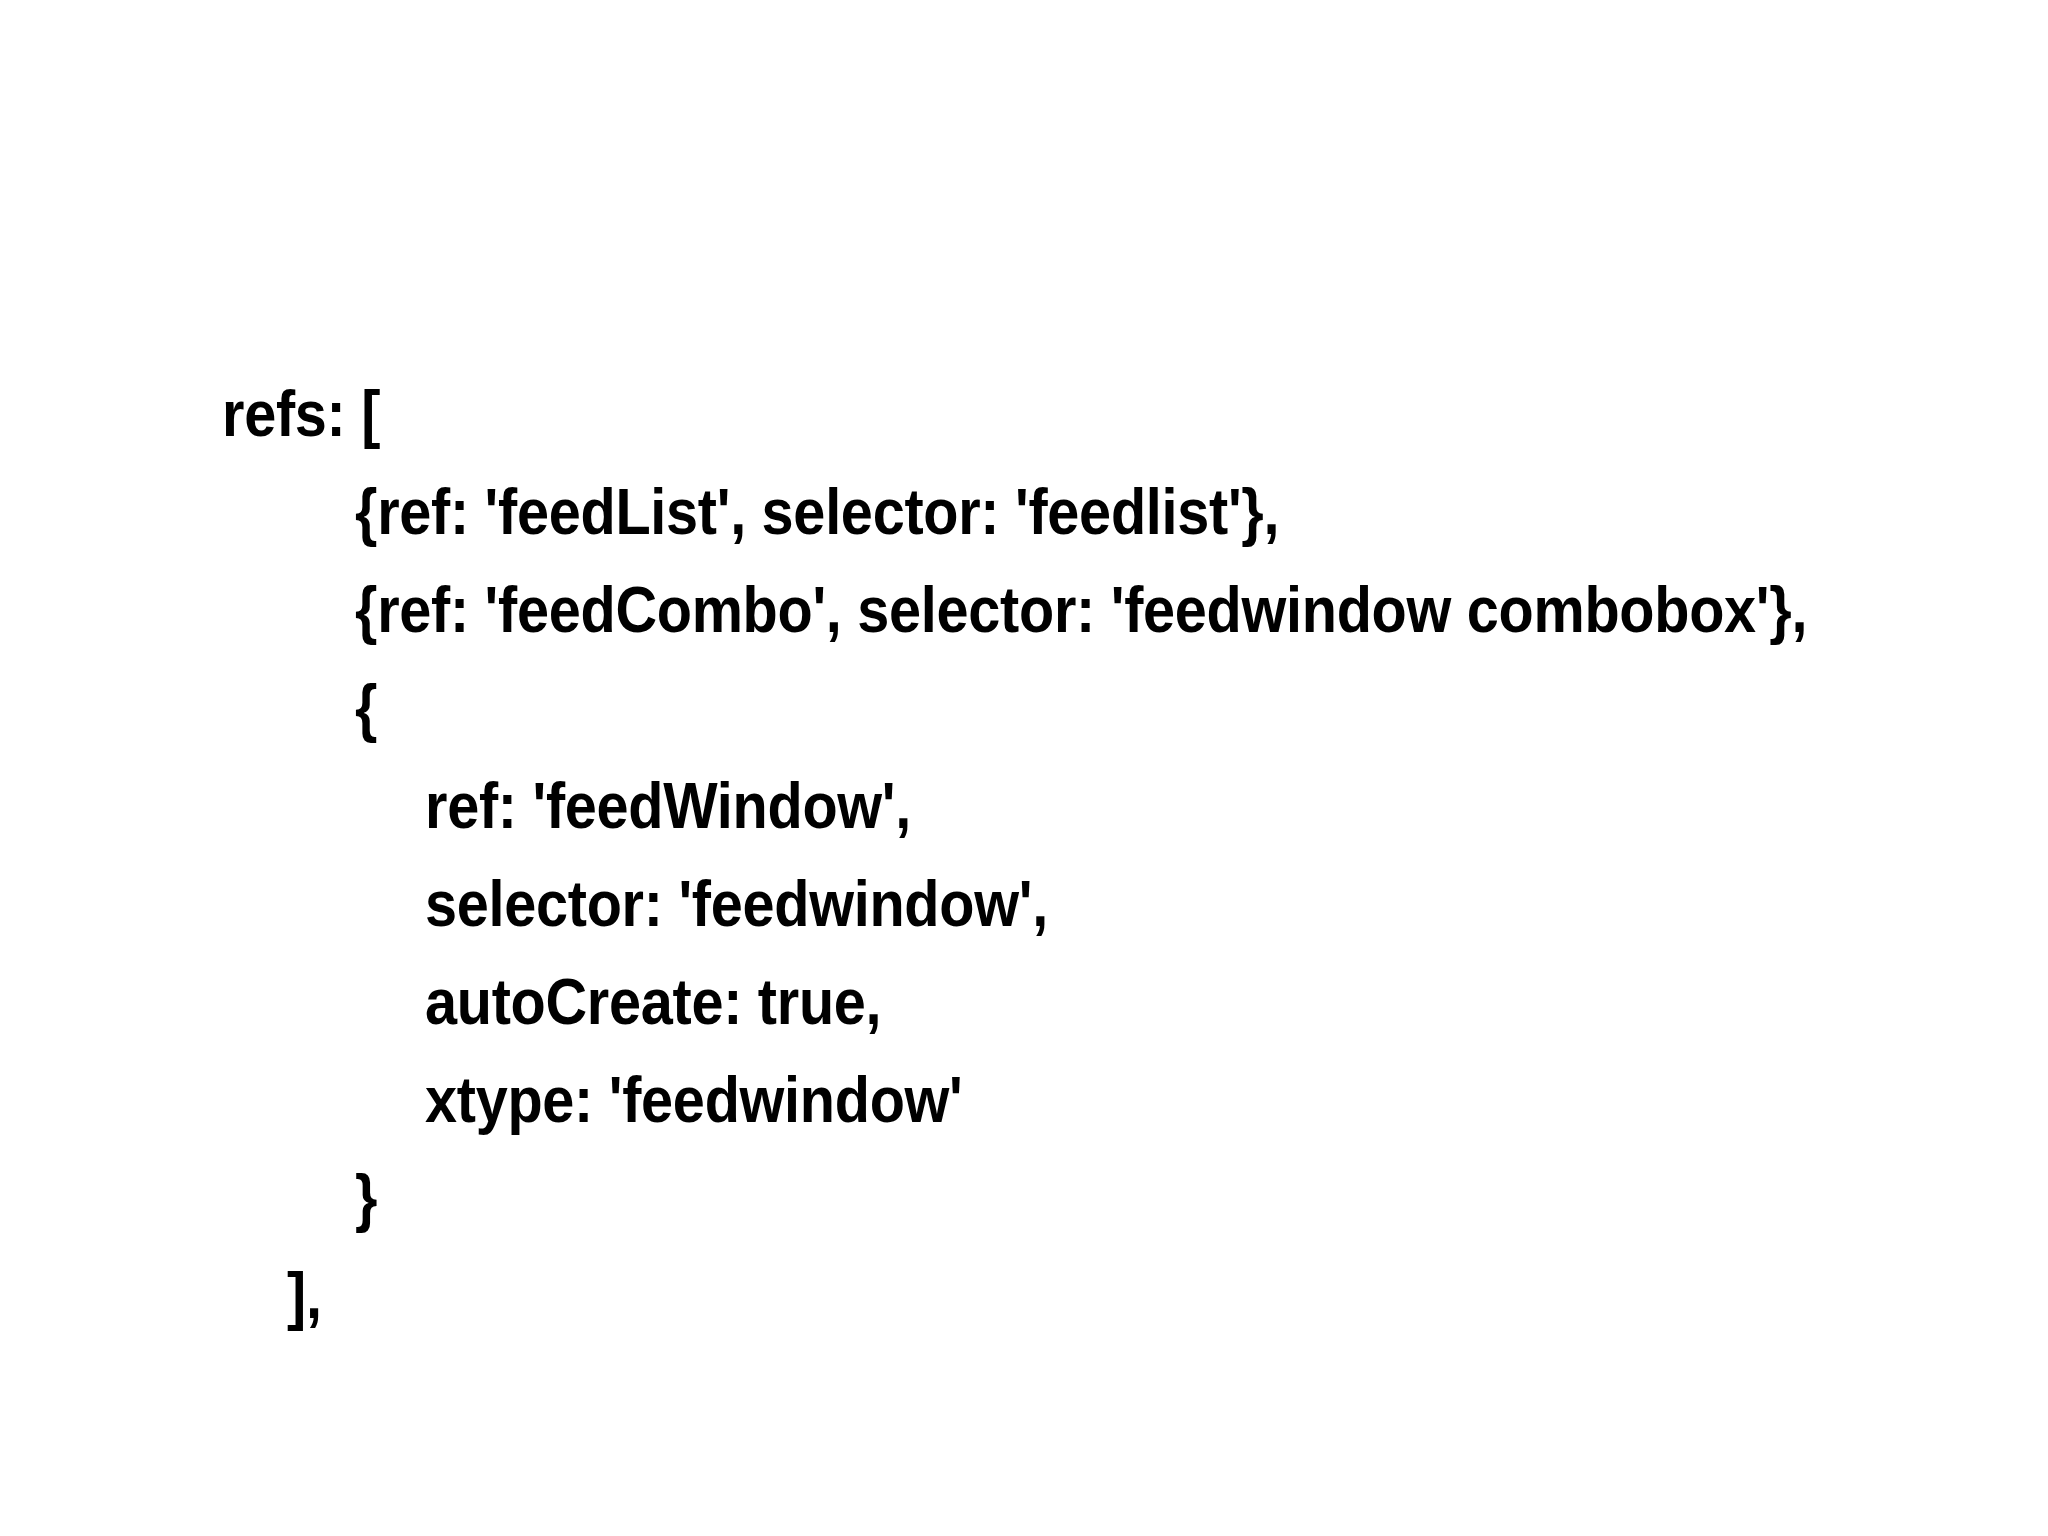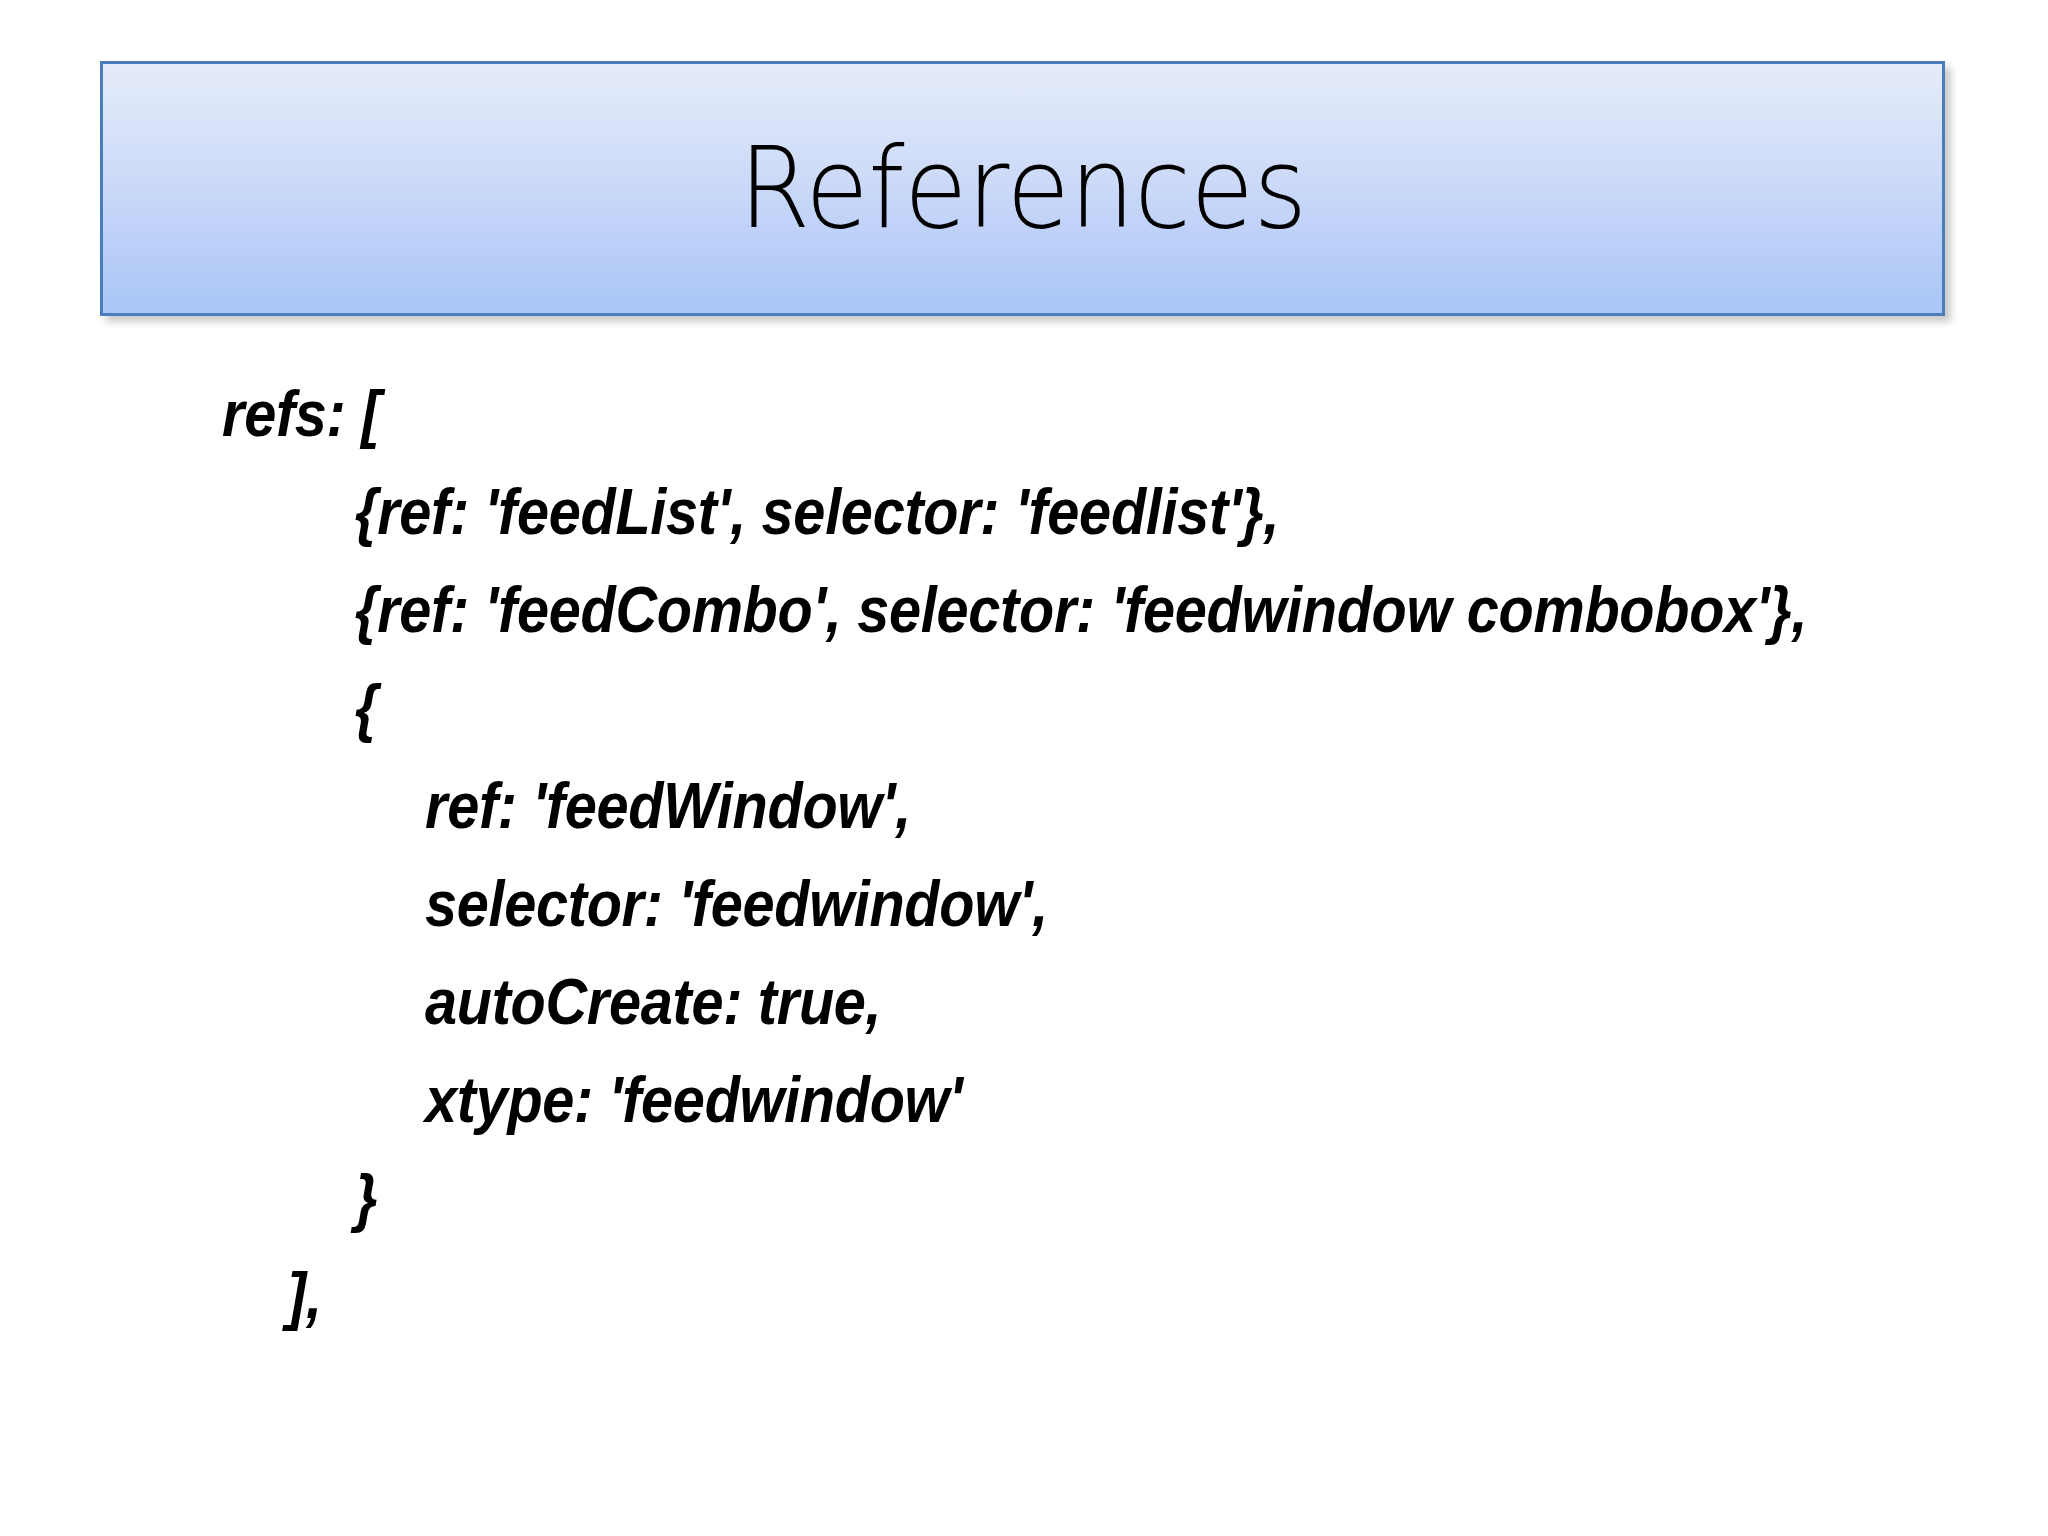--- a/index.html
+++ b/index.html
@@ -54,21 +54,20 @@
     transform-origin: center;
   }
 
   
   .body-box {
     position: absolute;
     left: 0px;
     top: 358px;
     width: 1712px;
     height: 1110px;
-    font-style: italic;
   }
 
   .code-line {
     position: absolute;
     font-family: "Liberation Sans", sans-serif;
     font-weight: bold;
     font-size: 64px;
     line-height: 64px;
     color: #000000;
     white-space: pre;
@@ -81,23 +80,20 @@
   .ind0 { left: 222px; }
   .ind1 { left: 355px; }
   .ind2 { left: 425px; }
   .ind3 { left: 287px; }
 </style>
 </head>
 <body>
 
 <div class="slide">
 
-  <div class="title-box">
-    <div class="title-text">References</div>
-  </div>
 
   <div class="body-box">
     <div class="code-line ind0" style="top:24px;">refs: [</div>
     <div class="code-line ind1" style="top:122px;">{ref: 'feedList', selector: 'feedlist'},</div>
     <div class="code-line ind1" style="top:220px;">{ref: 'feedCombo', selector: 'feedwindow combobox'},</div>
     <div class="code-line ind1" style="top:318px;">{</div>
     <div class="code-line ind2" style="top:416px;">ref: 'feedWindow',</div>
     <div class="code-line ind2" style="top:514px;">selector: 'feedwindow',</div>
     <div class="code-line ind2" style="top:612px;">autoCreate: true,</div>
     <div class="code-line ind2" style="top:710px;">xtype: 'feedwindow'</div>

